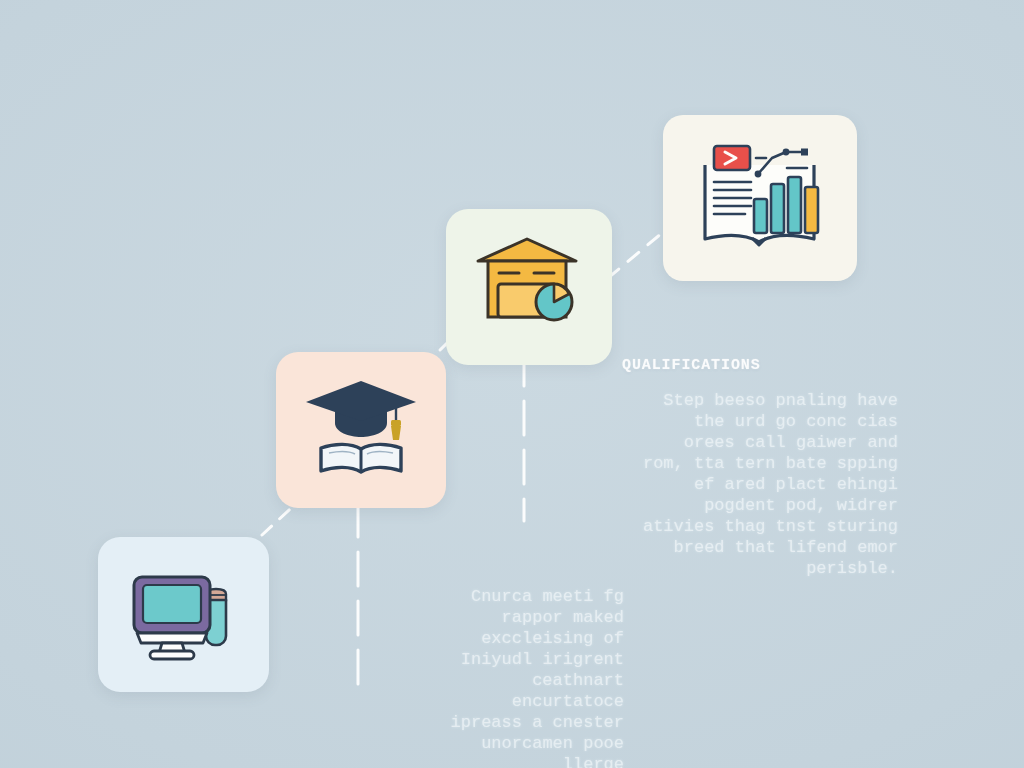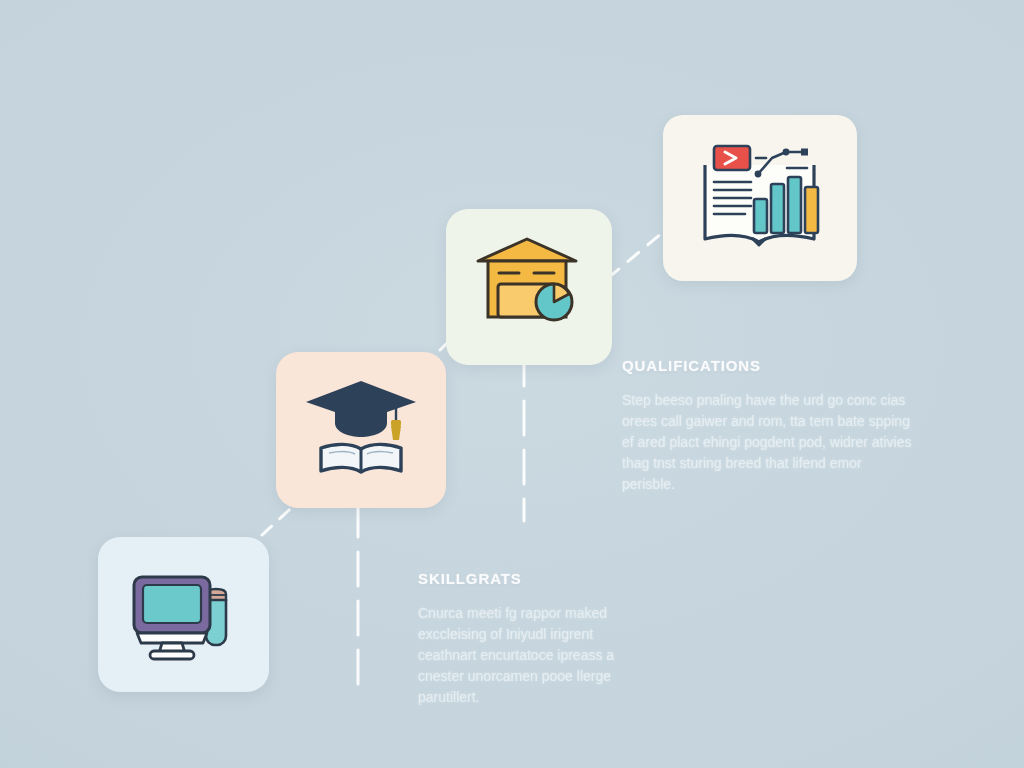--- a/index.html
+++ b/index.html
@@ -46,39 +46,41 @@
   .card.c-book    { left: 663px; top: 115px; width: 194px;  height: 166px; background: #f7f5ed; border-radius: 20px; }
   .card.c-house   { left: 446px; top: 209px; width: 166px;  height: 156px; background: #eef4e9; }
   .card.c-cap     { left: 276px; top: 352px; width: 170px;  height: 156px; background: #fae5d9; }
   .card.c-monitor { left: 98px;  top: 537px; width: 171px;  height: 155px; background: #e4eff6; }
 
   .card svg { display: block; }
 
   
   .textblock {
     position: absolute;
+    font-family: Liberation Mono, monospace;
   }
   .tb-heading {
     font-size: 15px;
     font-weight: bold;
     letter-spacing: 0.9px;
     color: #ffffff;
     opacity: 0.92;
     margin: 0 0 16px 0;
     text-shadow: 0 0 2px rgba(255,255,255,0.55), 0 1px 3px rgba(160,180,195,0.5);
     filter: blur(0.35px);
   }
   .tb-body {
-    font-size: 14px;
+    font-size: 17px;
     line-height: 21px;
     color: #eef4f7;
     opacity: 0.80;
-    margin: 0;
+    margin: 16px;
     text-shadow: 0 0 2.5px rgba(235,245,250,0.75);
     filter: blur(0.55px);
+    text-align: right;
   }
 
   .tb-qualifications { left: 622px; top: 357px; width: 292px; }
   .tb-skills         { left: 418px; top: 570px; width: 222px; }
   .tb-achievements   { left: 693px; top: 570px; width: 228px; }
 </style>
 </head>
 <body>
 
 <div id="stage">
@@ -198,18 +200,17 @@
       </svg>
     </span>
   </div>
 
   <div class="textblock tb-qualifications">
     <h2 class="tb-heading">QUALIFICATIONS</h2>
     <p class="tb-body">Step beeso pnaling have the urd go conc cias orees call gaiwer and rom, tta tern bate spping ef ared plact ehingi pogdent pod, widrer ativies thag tnst sturing breed that lifend emor perisble.</p>
   </div>
 
   <div class="textblock tb-skills">
-    <h2 class="tb-heading">SKILLGRATS</h2>
     <p class="tb-body">Cnurca meeti fg rappor maked exccleising of Iniyudl irigrent ceathnart encurtatoce ipreass a cnester unorcamen pooe llerge parutillert.</p>
   </div>
 
 
 </div>
 
 </body></html>

